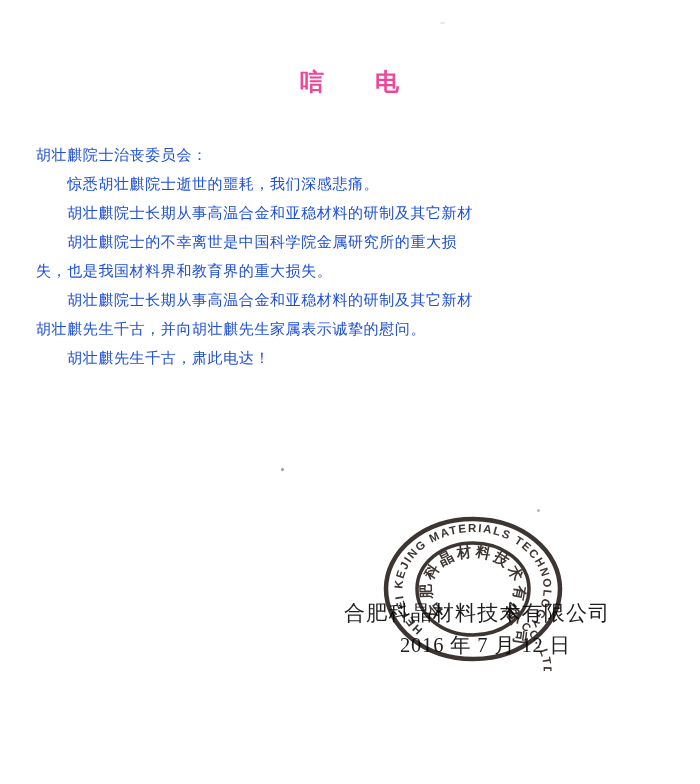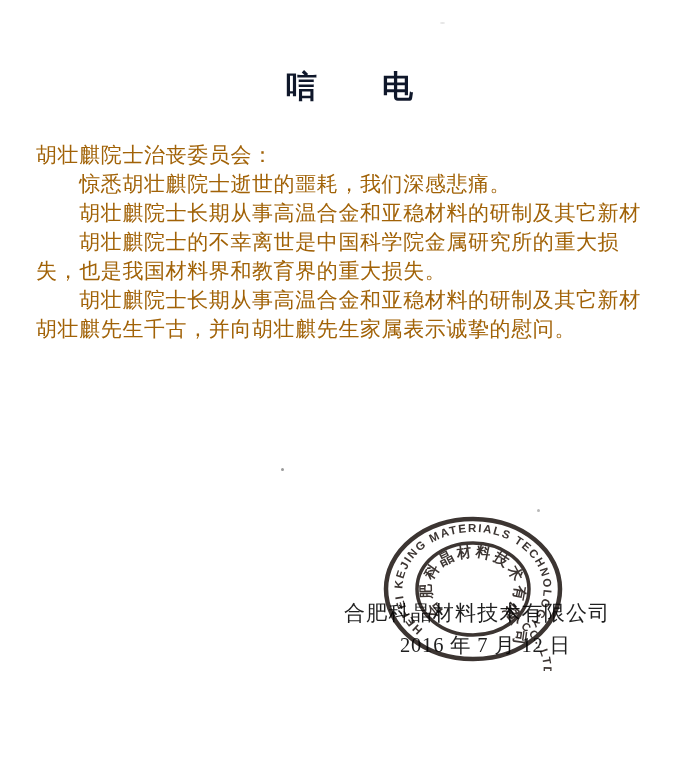--- a/index.html
+++ b/index.html
@@ -15,38 +15,38 @@
     overflow: hidden;
     font-family: "Liberation Serif", "DejaVu Serif", serif;
     color: #1f1f1f;
   }
   .title {
     position: absolute;
     top: 66px;
     left: 0;
     width: 700px;
     text-align: center;
-    font-size: 31px;
+    font-size: 24px;
     font-weight: 700;
     letter-spacing: 1px;
-    color: #0f172a;
+    color: #ec4899;
     white-space: pre;
   }
   .body-text {
     position: absolute;
     top: 141px;
     left: 36px;
     width: 640px;
   }
   .body-line {
-    font-size: 21px;
+    font-size: 15px;
     line-height: 29px;
     letter-spacing: 0.6px;
     white-space: pre;
-    color: #a16207;
+    color: #1d4ed8;
   }
   .signature {
     position: absolute;
     top: 599px;
     left: 344px;
     font-size: 21px;
     letter-spacing: 1.2px;
     white-space: pre;
     color: #1f1f1f;
   }
@@ -98,20 +98,21 @@
   <div class="title">唁　　电</div>
 
   <div class="body-text">
     <div class="body-line">胡壮麒院士治丧委员会：</div>
     <div class="body-line">　　惊悉胡壮麒院士逝世的噩耗，我们深感悲痛。</div>
     <div class="body-line">　　胡壮麒院士长期从事高温合金和亚稳材料的研制及其它新材</div>
     <div class="body-line">　　胡壮麒院士的不幸离世是中国科学院金属研究所的重大损</div>
     <div class="body-line">失，也是我国材料界和教育界的重大损失。</div>
     <div class="body-line">　　胡壮麒院士长期从事高温合金和亚稳材料的研制及其它新材</div>
     <div class="body-line">胡壮麒先生千古，并向胡壮麒先生家属表示诚挚的慰问。</div>
+    <div class="body-line">　　胡壮麒先生千古，肃此电达！</div>
   </div>
 
   <div class="signature">合肥科晶材料技术有限公司</div>
   <div class="date">2016 年 7 月 12 日</div>
 
   <svg class="seal" viewBox="0 0 200 162" aria-hidden="true">
     <defs>
       <path id="enPath" d="M 50.2,120.3 A 70.5,57 0 1 1 149.8,120.3 A 70.5,57 0 1 1 50.2,120.3" fill="none"></path>
       <path id="cnPath" d="M 70.3,103 A 42,32.5 0 1 1 129.7,103 A 42,32.5 0 1 1 70.3,103" fill="none"></path>
     </defs>

